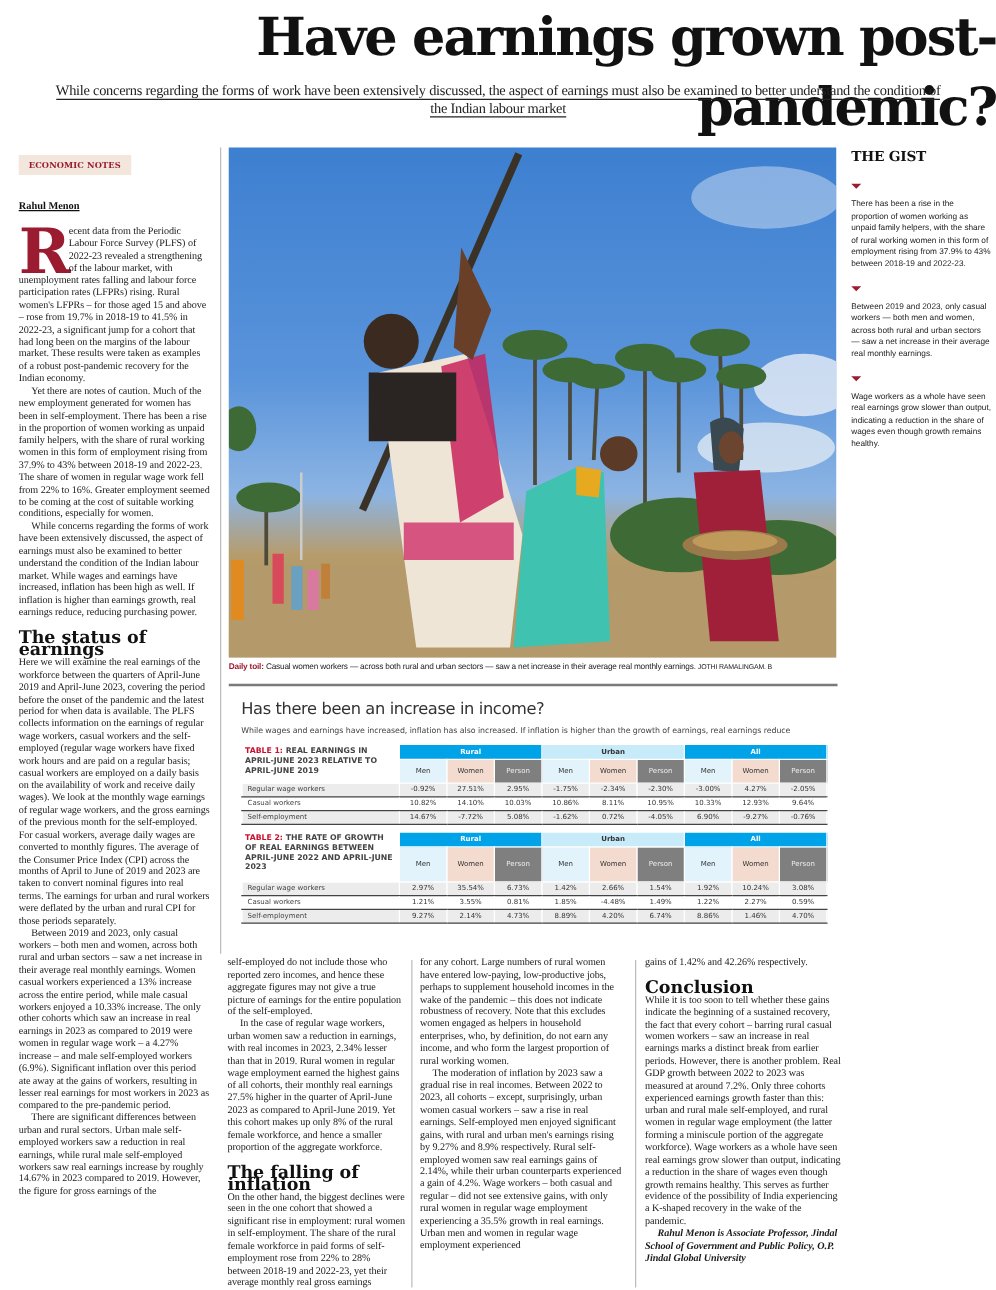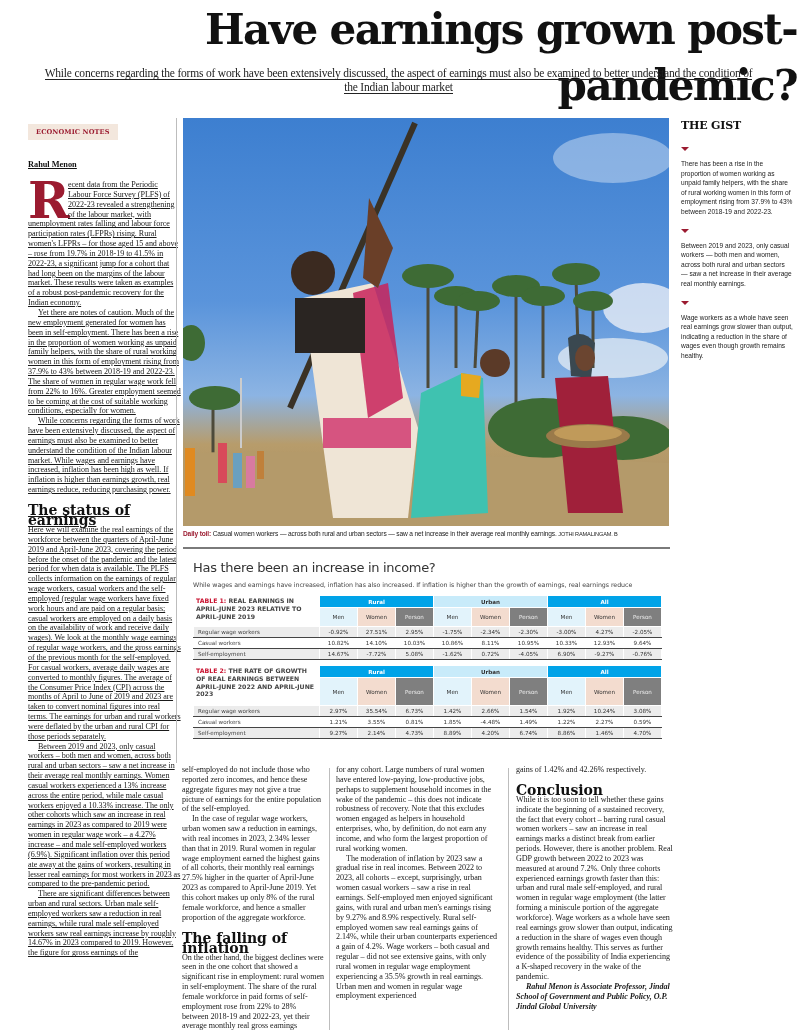--- a/index.html
+++ b/index.html
@@ -12,21 +12,21 @@
     letter-spacing: -1.6px; line-height: 56px; color: #111;
   }
   .standfirst {
     position: absolute; left: 40px; top: 66px; width: 717px; text-align: center;
     font-family: "Liberation Serif", serif; font-size: 11.5px; line-height: 14px; color: #222;
     letter-spacing: -0.2px;
   }
   .standfirst span { border-bottom: 1px solid #222; padding-bottom: 0px; }
 
   
-  .left-col { position: absolute; left: 28px; top: 119px; width: 153px; text-decoration: underline; }
+  .left-col { position: absolute; left: 15px; top: 119px; width: 153px; }
   .section-tag {
     display: inline-block; background: #f3e7dd; color: #9b1b30;
     font-family: "DejaVu Serif", serif; font-weight: bold; font-size: 6.6px;
     padding: 4px 8px; letter-spacing: 0.1px;
   }
   .byline {
     margin-top: 20px; font-family: "Liberation Serif", serif; font-weight: bold;
     font-size: 8.3px; text-decoration: underline; color: #111;
   }
   .body-text {

